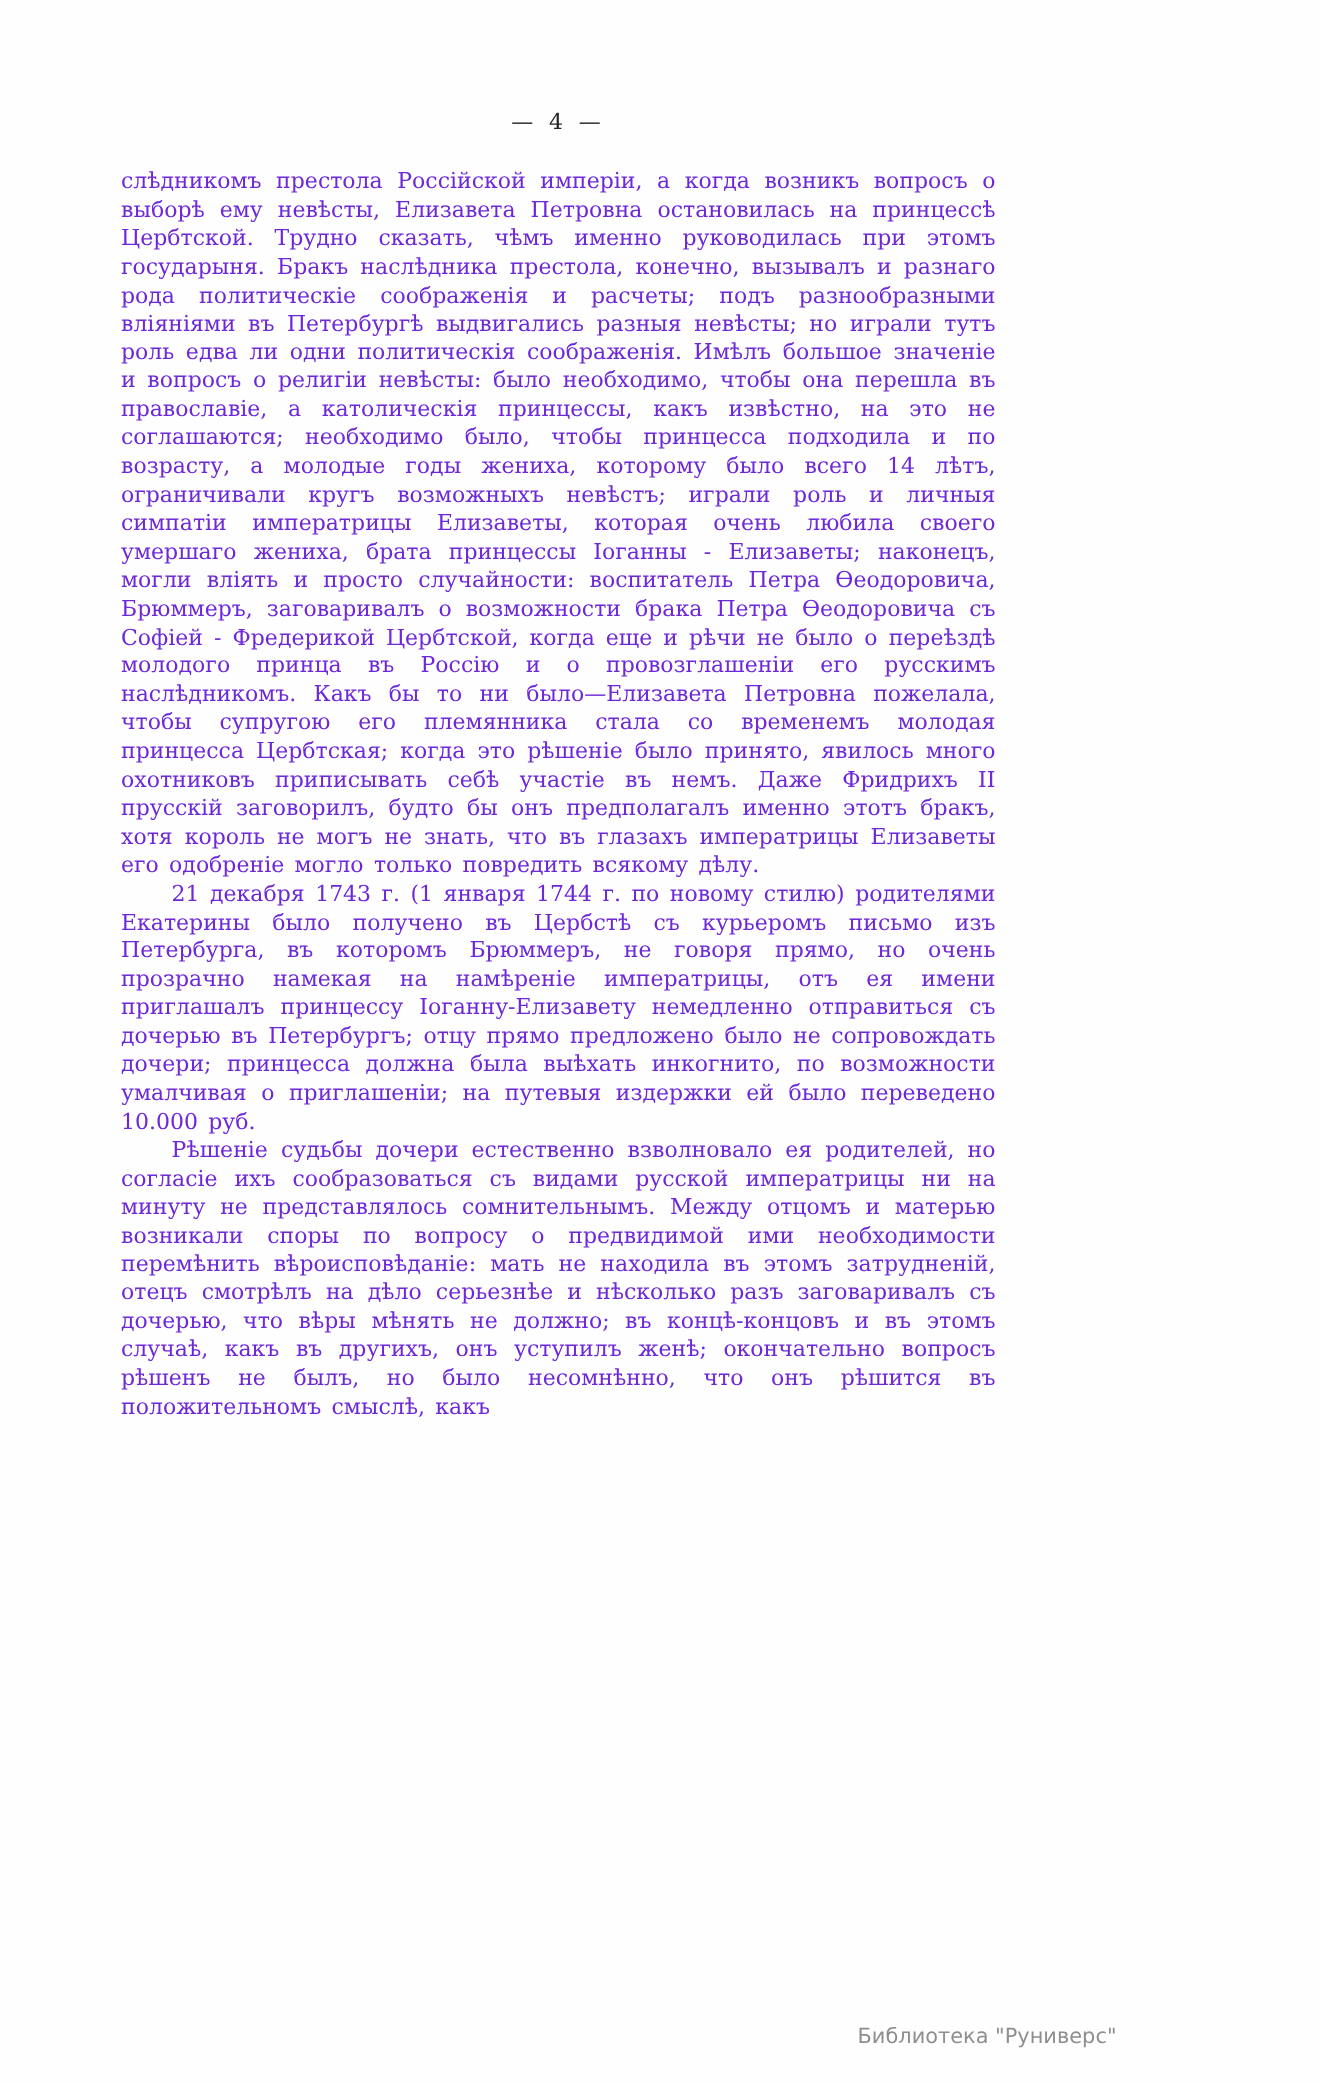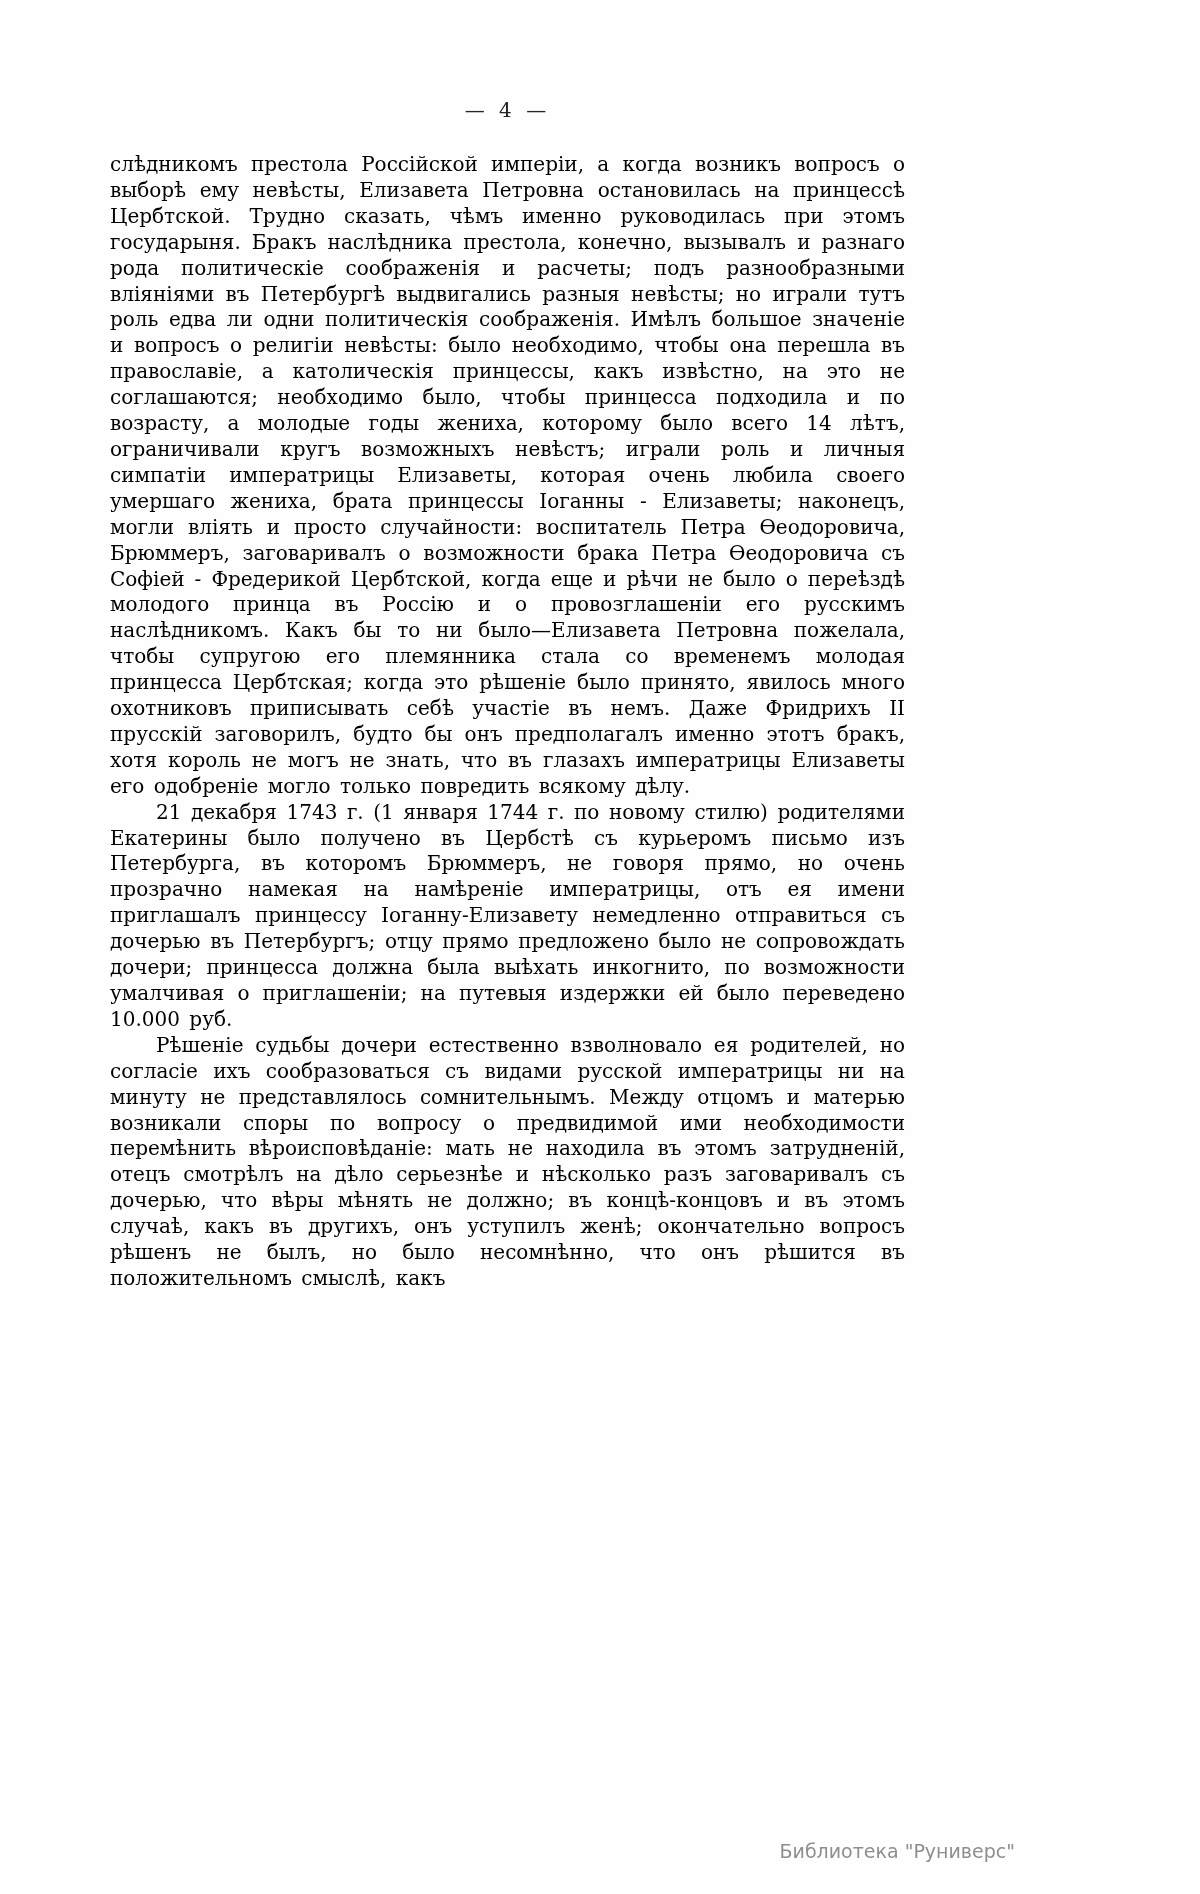--- a/index.html
+++ b/index.html
@@ -28,21 +28,21 @@
     letter-spacing: 4px;
     color: #242424;
   }
   .text-block {
     margin: 30px 0 0 110px;
     width: 795px;
     font-size: 20px;
     line-height: 25.9px;
     text-align: justify;
     word-spacing: 3px;
-    color: #000000;
+    color: #6d28d9;
   }
   .para {
     margin: 0;
     text-indent: 46px;
   }
   .para.continuation {
     text-indent: 0;
   }
   .watermark {
     position: absolute;

